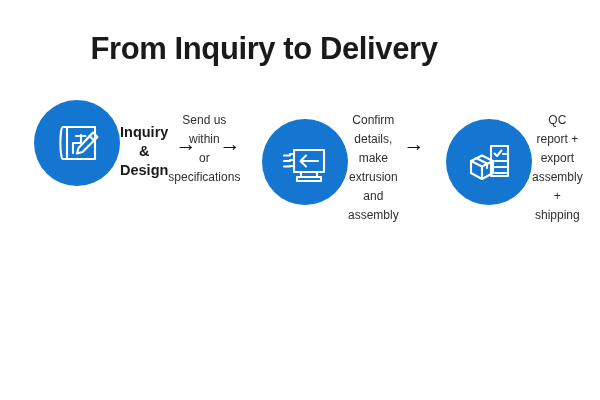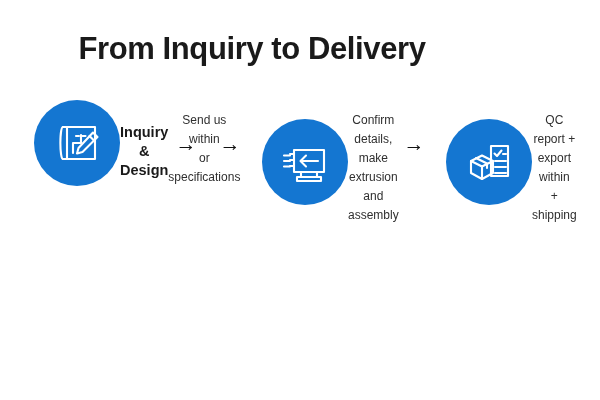--- a/index.html
+++ b/index.html
@@ -16,21 +16,21 @@
   .infographic {
     position: relative;
     width: 600px;
     height: 400px;
     background: #ffffff;
     box-sizing: border-box;
   }
   .title {
     position: absolute;
     top: 32px;
-    left: 0;
+    left: 12px;
     width: 504px;
     text-align: center;
     font-size: 31px;
     font-weight: bold;
     color: #1a1a1a;
     letter-spacing: -0.4px;
     line-height: 1.1;
   }
   .steps-row {
     position: absolute;
@@ -158,18 +158,18 @@
             <path d="M32 31 L43 31"></path>
             <path d="M32 37 L43 37"></path>
             <path d="M8 25 L19 19.5 L30 25 L30 37 L19 43 L8 37 Z"></path>
             <path d="M8 25 L19 30.5 L30 25"></path>
             <path d="M19 30.5 L19 43"></path>
             <path d="M13 22 L24 27.5 L24 32"></path>
           </svg>
         </span>
       </div>
       <div class="step-desc">QC report +
-export within
+export assembly
 + shipping</div>
     </div>
 
   </div>
 </div>
 
 </body></html>

